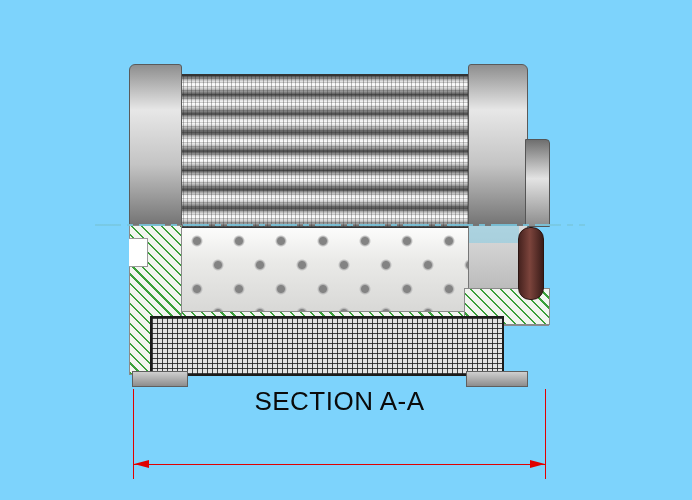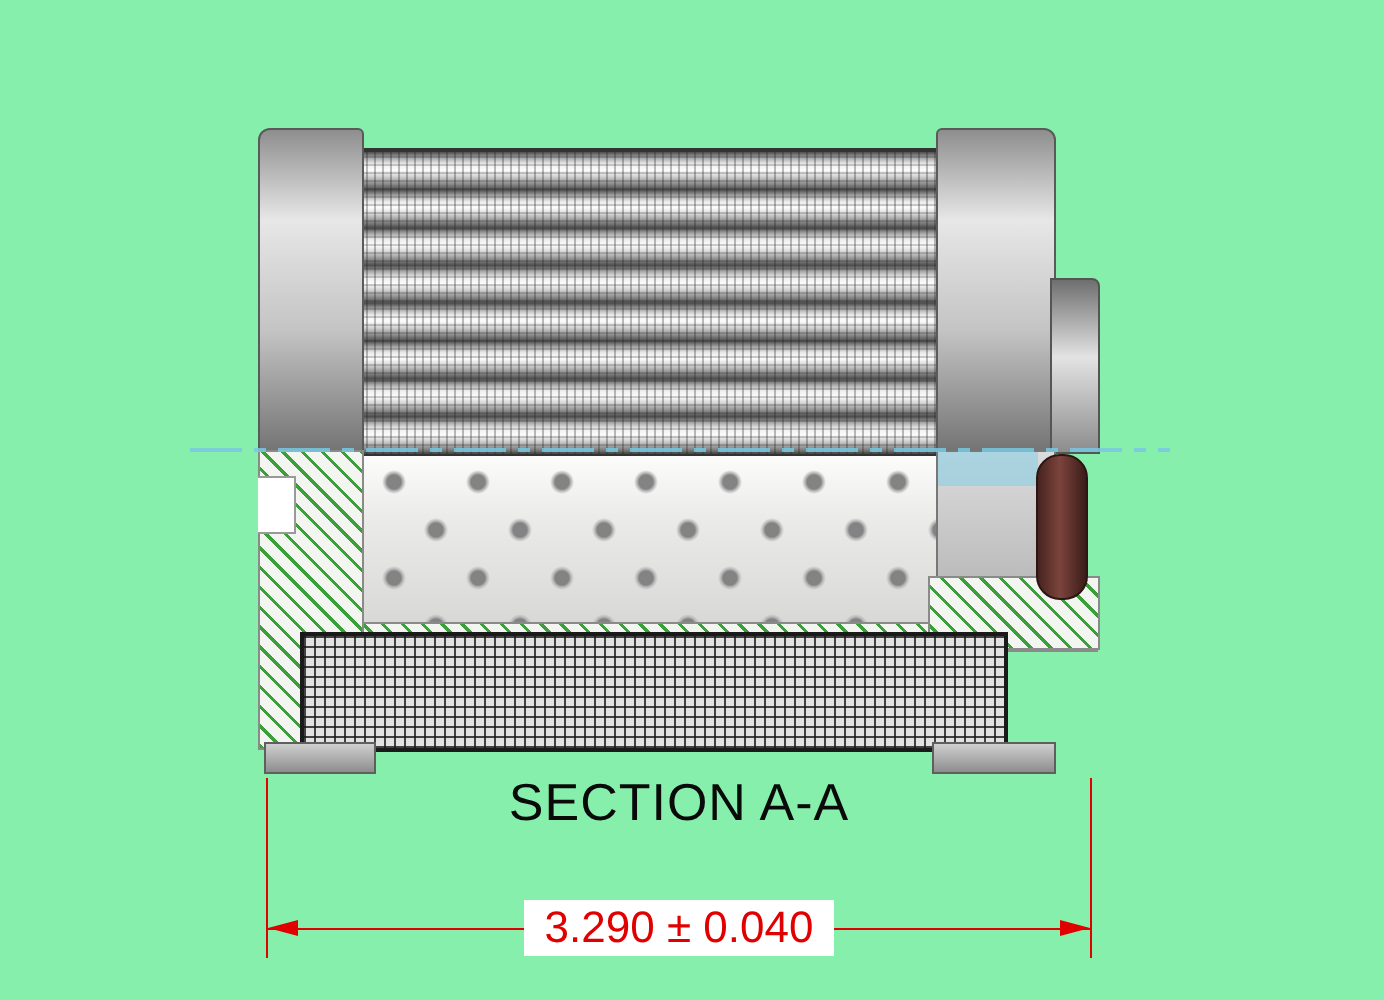--- a/index.html
+++ b/index.html
@@ -1,20 +1,20 @@
 <!DOCTYPE html>
 <html><head>
 <meta charset="utf-8">
 <style>
   html, body { margin: 0; padding: 0; background: #ffffff; }
   .canvas {
     position: relative;
     width: 692px;
     height: 500px;
-    background: #86efac;
+    background: #7dd3fc;
     overflow: hidden;
     font-family: "Liberation Sans", sans-serif;
   }
   
   .pleats {
     position: absolute; left: 179px; top: 74px; width: 290px; height: 151px;
     background-image:
       repeating-linear-gradient(90deg, rgba(35,35,35,.30) 0 1px, transparent 1px 4px),
       repeating-linear-gradient(0deg,  rgba(35,35,35,.22) 0 1px, transparent 1px 4px),
       repeating-linear-gradient(180deg,
@@ -153,17 +153,14 @@
 
   <div class="centerline"></div>
 
   <div class="section-label">SECTION A-A</div>
 
   <div class="ext ext-left"></div>
   <div class="ext ext-right"></div>
   <div class="dim-line"></div>
   <div class="arrow arrow-left"></div>
   <div class="arrow arrow-right"></div>
-  <div class="dim-text-wrap">
-    <span class="dim-text">3.290 ± 0.040</span>
-  </div>
 
 </div>
 
 </body></html>

